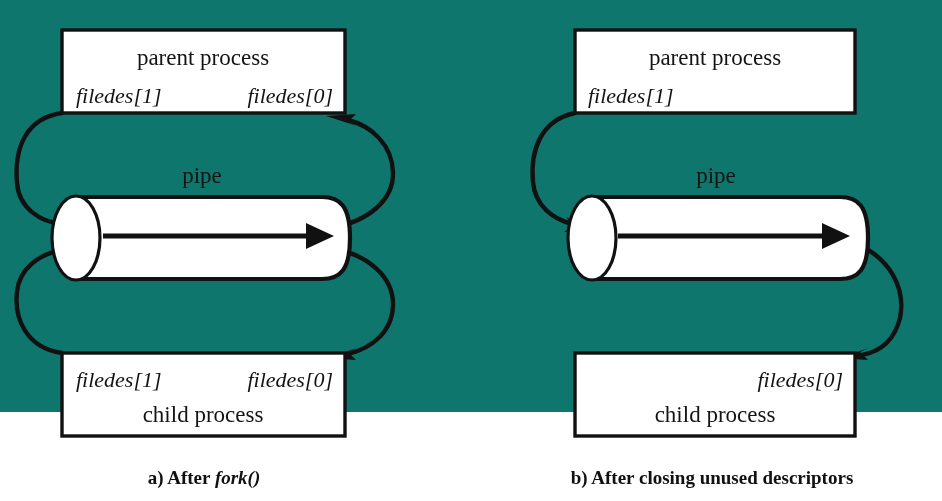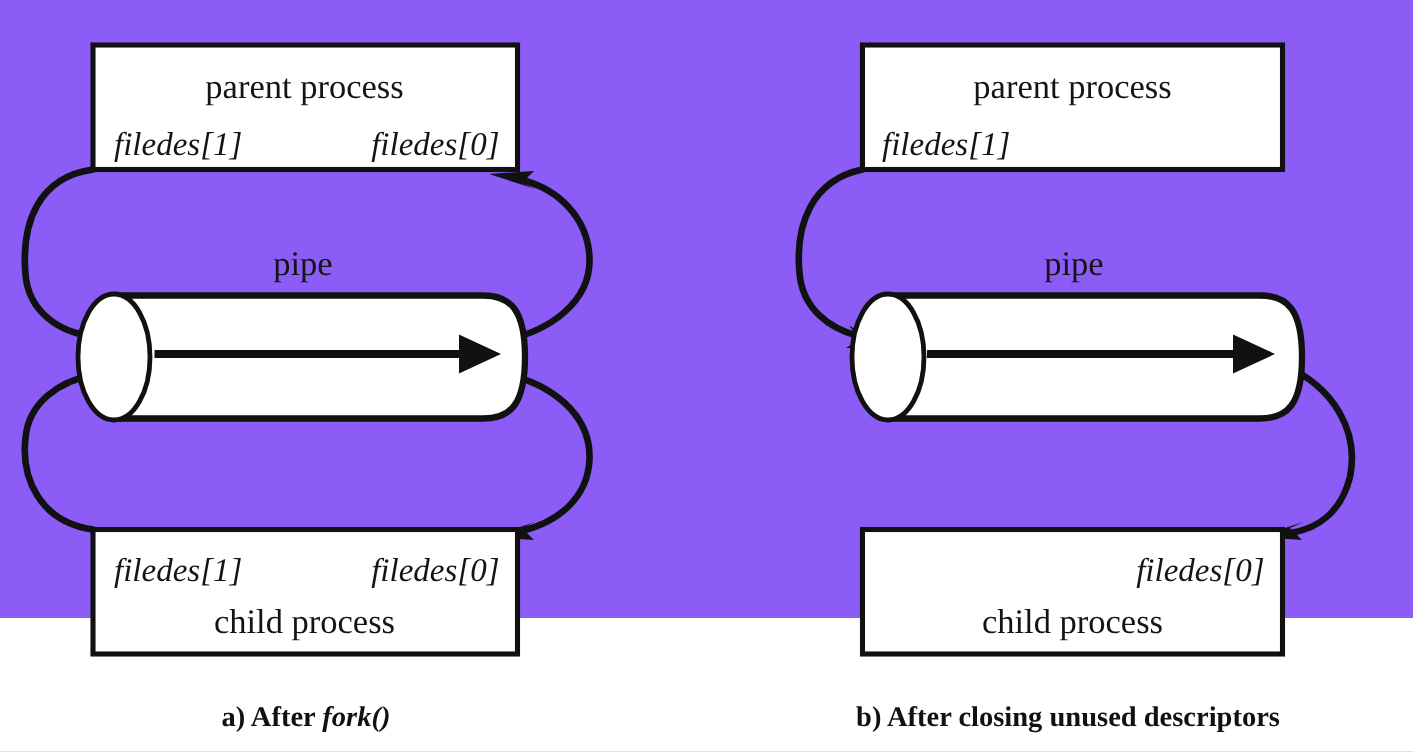--- a/index.html
+++ b/index.html
@@ -10,21 +10,21 @@
   body {
     width: 942px;
     height: 501px;
     font-family: "Liberation Serif", "DejaVu Serif", serif;
     overflow: hidden;
   }
   #figure {
     position: relative;
     width: 942px;
     height: 412px;
-    background: #8b5cf6;
+    background: #0f766e;
   }
   svg.diagram {
     position: absolute;
     left: 0;
     top: 0;
     width: 942px;
     height: 501px;
   }
   .box-label {
     font-family: "Liberation Serif", "DejaVu Serif", serif;

